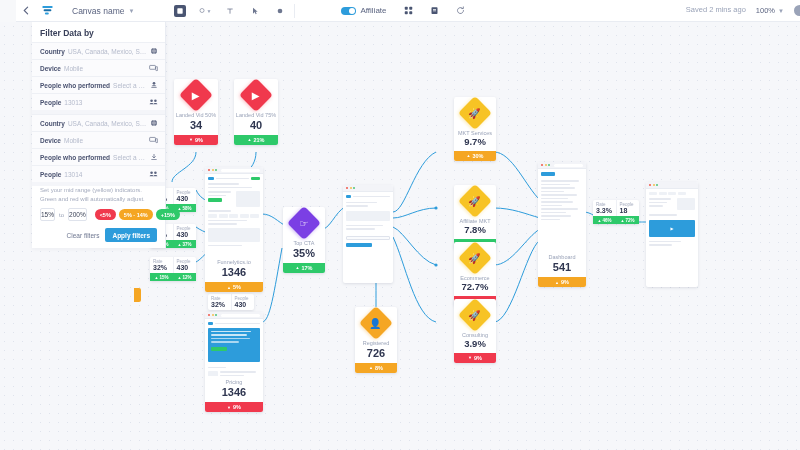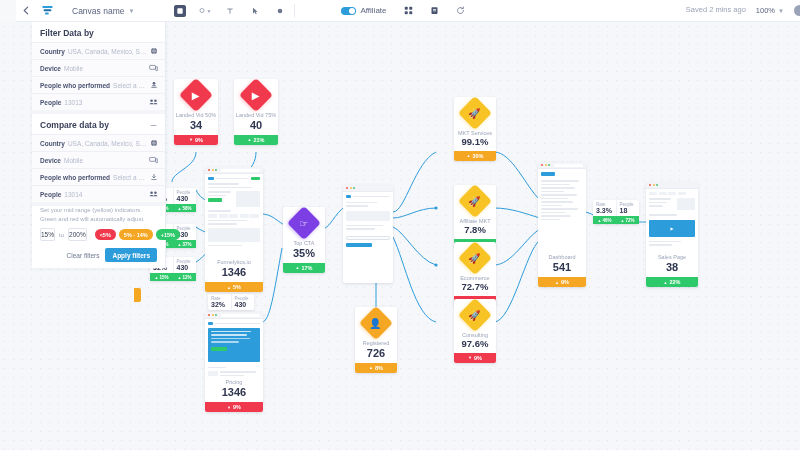--- a/index.html
+++ b/index.html
@@ -314,28 +314,20 @@
         <svg width="9" height="8" viewBox="0 0 14 12">
             <circle cx="4" cy="4" r="2" fill="#5b6480"></circle>
             <circle cx="10" cy="4" r="2" fill="#5b6480"></circle>
             <path d="M1 9.5 C1 6.8 7 6.8 7 9.5 M7 9.5 C7 6.8 13 6.8 13 9.5" fill="#5b6480"></path>
           </svg>
       </span>
     </div>
 
     <div class="panel-divider"></div>
 
-    <div class="panel-sec-head">
-      <span>Compare data by</span>
-      <span class="panel-minus" style="font-size:0;">
-        <svg width="7" height="7" viewBox="0 0 10 10">
-            <path d="M1 5 H9" stroke="#9aa3b8" stroke-width="1.2"></path>
-          </svg>
-      </span>
-    </div>
 
     <div class="frow">
       <span class="lab">Country</span>
       <span class="val">USA, Canada, Mexico, Spain, Engl...</span>
       <span class="ic">
         <svg width="8" height="8" viewBox="0 0 12 12">
             <circle cx="6" cy="6" r="4.5" fill="#5b6480"></circle>
             <path d="M1.5 6 H10.5 M6 1.5 C4 4 4 8 6 10.5 M6 1.5 C8 4 8 8 6 10.5" stroke="#fff" stroke-width=".7" fill="none"></path>
           </svg>
       </span>
@@ -617,21 +609,21 @@
     </div>
     <div class="badge b-orange arrow-up">8%</div>
   </div>
 
   <div class="node card" style="left:454px; top:75px; width:42px;">
     <div class="dwrap">
       <div class="diamond d-yellow">
           <span>🚀</span>
         </div>
       <div class="card-title">MKT Services</div>
-      <div class="card-value sm">99.1%</div>
+      <div class="card-value sm">9.7%</div>
     </div>
     <div class="badge b-orange arrow-up">30%</div>
   </div>
 
   <div class="node card" style="left:454px; top:163px; width:42px;">
     <div class="dwrap">
       <div class="diamond d-yellow">
           <span>🚀</span>
         </div>
       <div class="card-title">Affiliate MKT</div>
@@ -650,21 +642,21 @@
     </div>
     <div class="badge b-red arrow-dn">9%</div>
   </div>
 
   <div class="node card" style="left:454px; top:277px; width:42px;">
     <div class="dwrap">
       <div class="diamond d-yellow">
           <span>🚀</span>
         </div>
       <div class="card-title">Consulting</div>
-      <div class="card-value sm">97.6%</div>
+      <div class="card-value sm">3.9%</div>
     </div>
     <div class="badge b-red arrow-dn">9%</div>
   </div>
 
   <div class="node mock" style="left:538px; top:140px; width:48px; height:125px;">
     <div class="mock-bar">
       <span class="dot" style="background:#f0584b"></span>
         <span class="dot" style="background:#f5bf4f"></span>
         <span class="dot" style="background:#4fc47a"></span>
       <span style="flex:1;height:3px;background:#fff;border-radius:2px;margin-left:2px;"></span>
@@ -712,20 +704,15 @@
           </div>
         <div class="blk-img" style="width:18px;height:12px;"></div>
       </div>
       <div class="ln" style="width:60%"></div>
       <div class="blk-blue" style="width:100%;height:17px;margin-top:4px;display:flex;align-items:center;justify-content:center;">
         <span style="font-size:4px;color:#fff;">▶</span>
       </div>
       <div class="ln" style="width:70%;margin-top:4px;"></div>
       <div class="ln" style="width:50%"></div>
     </div>
-    <div class="mock-foot">
-      <div class="card-title">Sales Page</div>
-      <div class="card-value">38</div>
-      <div class="badge b-green arrow-up">22%</div>
-    </div>
   </div>
 
 </div>
 
 </body></html>

